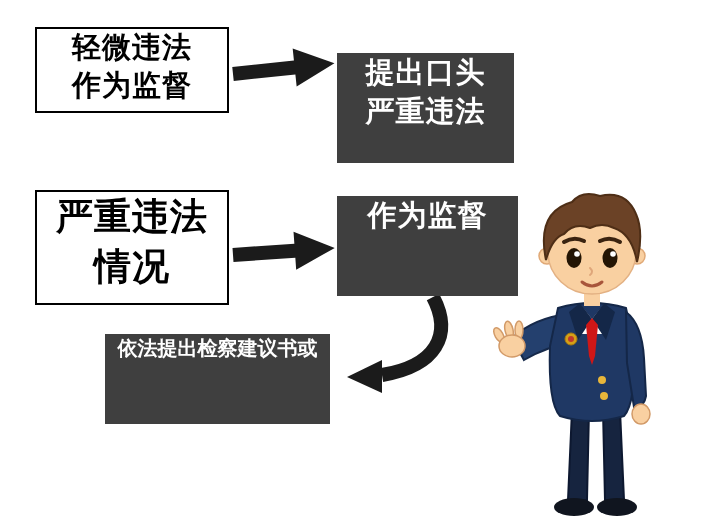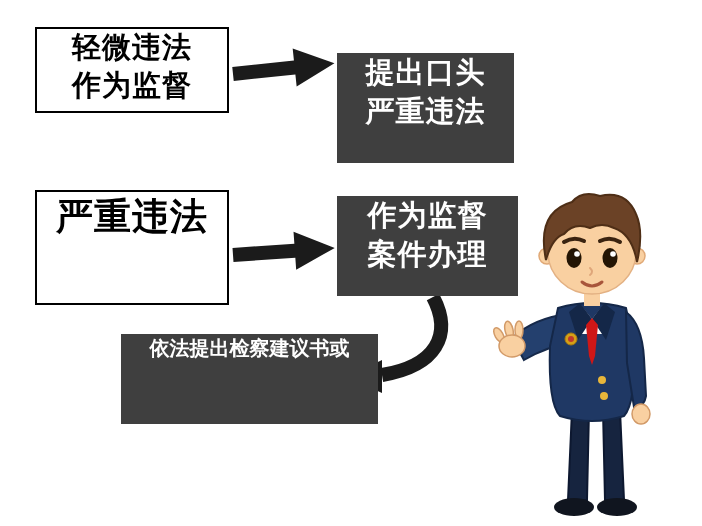--- a/index.html
+++ b/index.html
@@ -31,21 +31,21 @@
     color: #000000;
   }
   .box.dark {
     background: #3f3f3f;
     color: #ffffff;
   }
   #box-minor   { left: 35px;  top: 27px;  width: 194px; height: 86px;  font-size: 29px; line-height: 1.3; }
   #box-verbal  { left: 337px; top: 17px;  width: 177px; height: 110px; font-size: 29px; line-height: 1.35; margin-top: 36px; }
   #box-serious { left: 35px;  top: 190px; width: 194px; height: 115px; font-size: 37px; line-height: 1.35; }
   #box-case    { left: 337px; top: 196px; width: 181px; height: 100px; font-size: 29px; line-height: 1.35; }
-  #box-notice  { left: 121px; top: 334px; width: 257px; height: 90px;  font-size: 20px; line-height: 1.45; letter-spacing: 0; gap: 11px; }
+  #box-notice  { left: 105px; top: 334px; width: 225px; height: 90px;  font-size: 20px; line-height: 1.45; letter-spacing: 0; gap: 11px; }
   .arrows-layer {
     position: absolute;
     left: 0; top: 0;
     width: 702px; height: 526px;
     pointer-events: none;
   }
   .character {
     position: absolute;
     left: 486px; top: 188px;
     width: 212px; height: 338px;
@@ -74,25 +74,25 @@
     <span>作为监督</span>
   </div>
 
   <div class="box dark" id="box-verbal">
     <span>提出口头</span>
     <span>严重违法</span>
   </div>
 
   <div class="box outline" id="box-serious">
     <span>严重违法</span>
+    <span>情况</span>
   </div>
 
   <div class="box dark" id="box-case">
     <span>作为监督</span>
-    <span>案件办理</span>
   </div>
 
   <div class="box dark" id="box-notice">
     <span>依法提出检察建议书或</span>
   </div>
 
   <svg class="character" width="212" height="338" viewBox="0 0 212 338">
 
     <path d="M86 222 L82 312 L101 312 L103 222 Z" fill="#16243f" stroke="#0d1830" stroke-width="2"></path>
     <path d="M117 222 L119 312 L138 312 L134 222 Z" fill="#16243f" stroke="#0d1830" stroke-width="2"></path>

